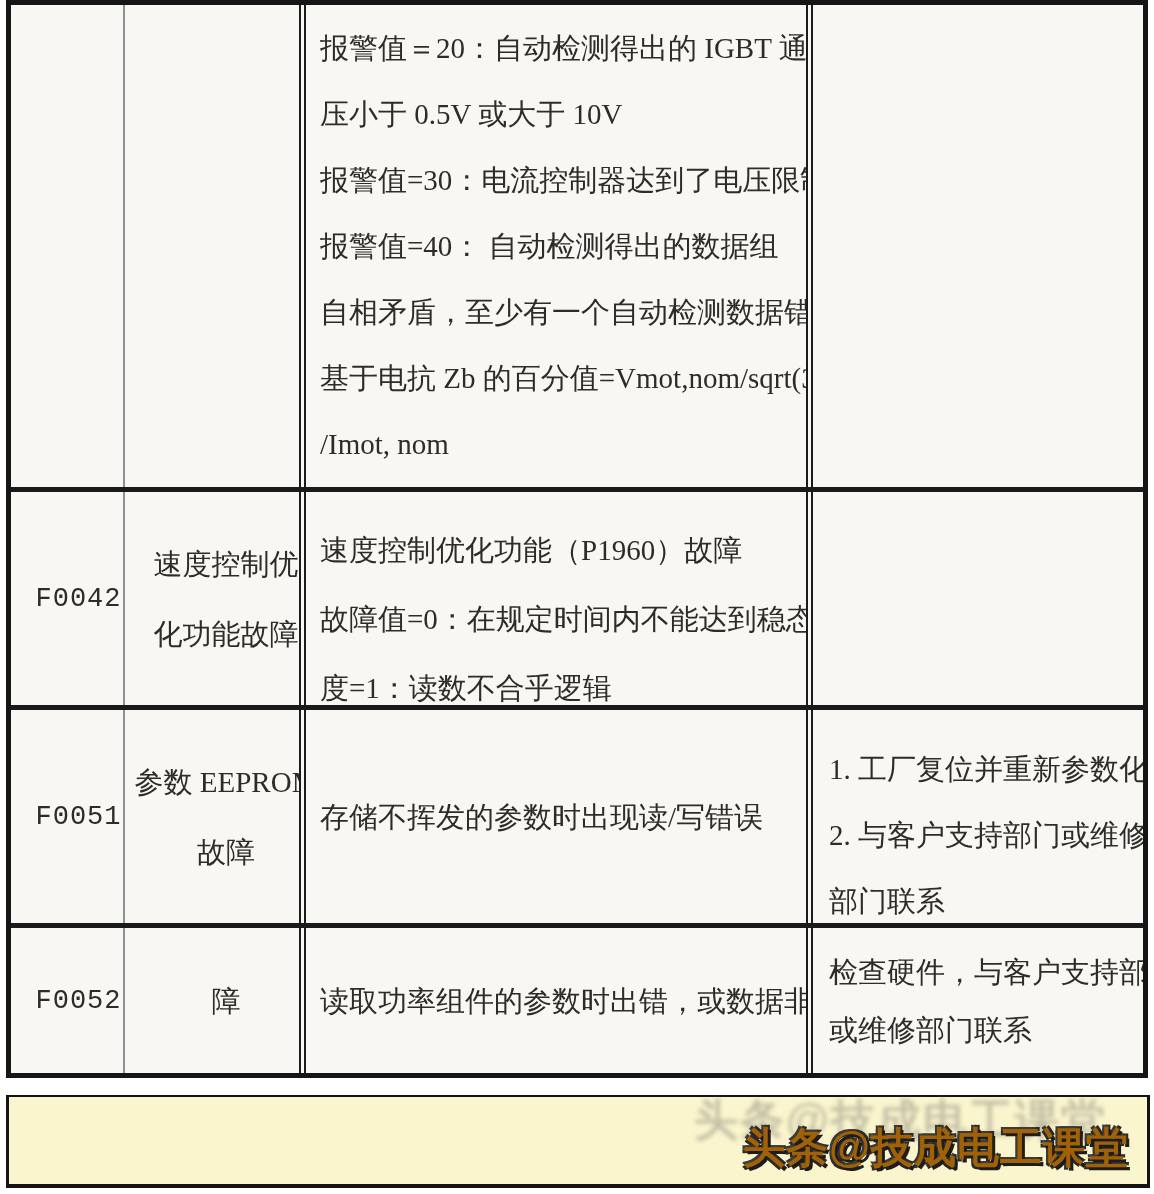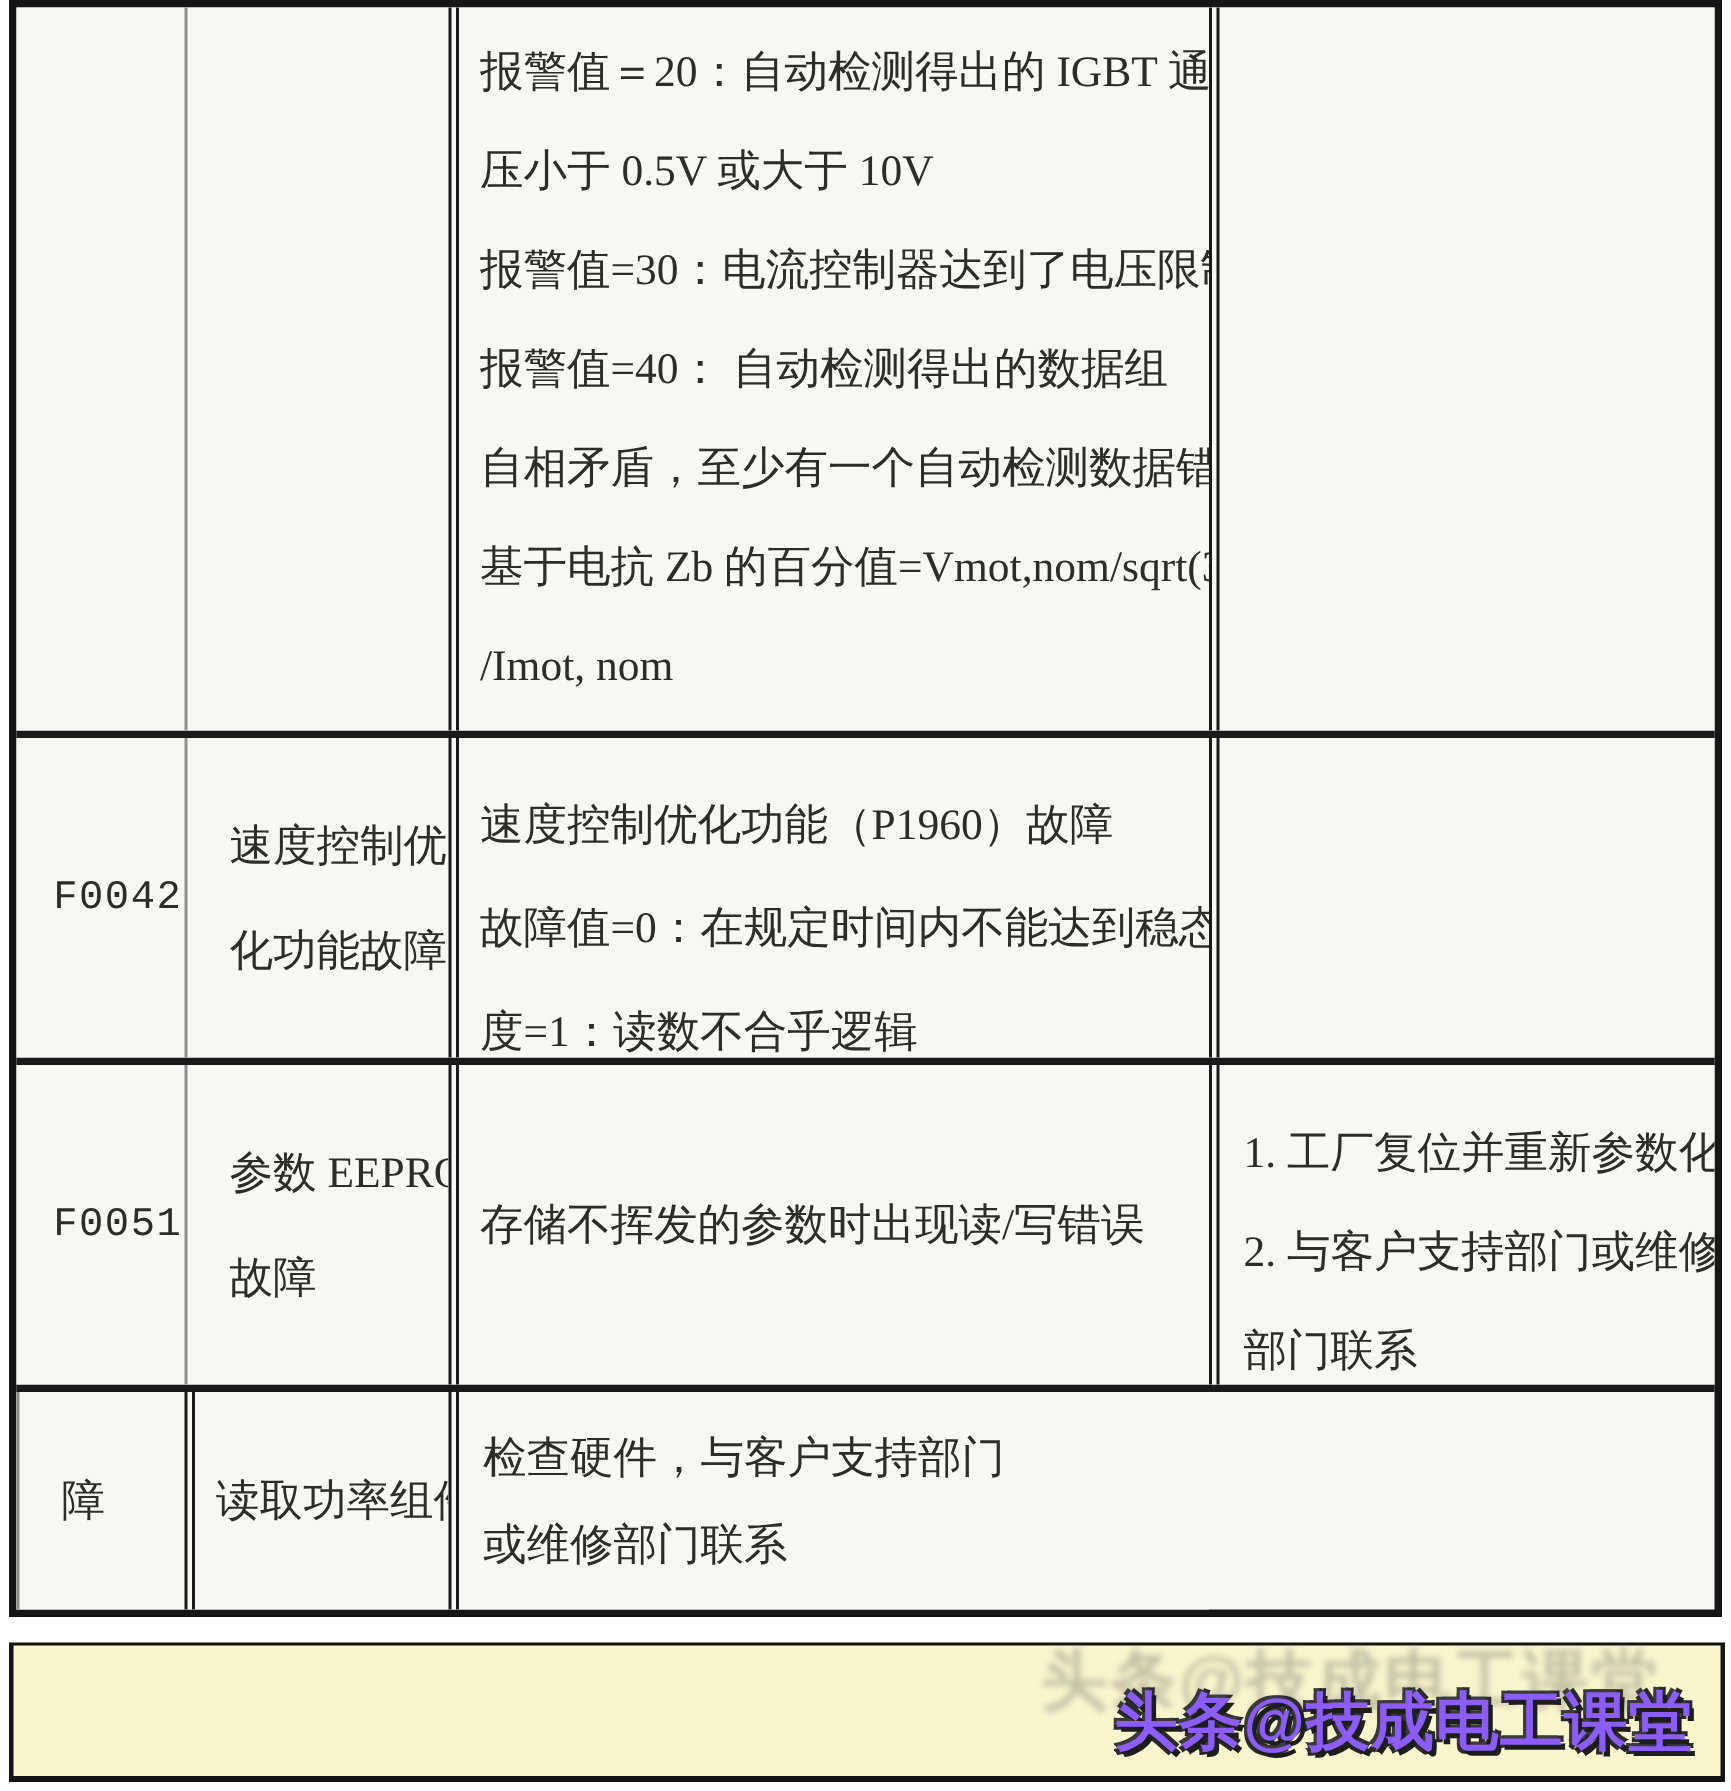--- a/index.html
+++ b/index.html
@@ -33,21 +33,21 @@
     overflow:hidden;
   }
   .c-name{border-left:2px solid #8f8f8f;}
   .c-desc,.c-remedy{border-left:7px double #1b1b1b;}
   .line{white-space:nowrap;}
   
   .c-code{align-items:center;justify-content:center;
     font-family:"Liberation Mono","DejaVu Sans Mono",monospace;
     font-size:27px;letter-spacing:1px;padding-left:23px;}
   
-  .c-name{align-items:flex-start;justify-content:center;padding-left:28px;font-size:29px;}
+  .c-name{align-items:center;justify-content:center;padding-left:28px;font-size:29px;}
   .r1 .c-name .line,.r2 .c-name .line{line-height:70px;}
   .r3 .c-name .line{line-height:56px;}
   
   .c-desc{padding-left:14px;font-size:29px;}
   .r0 .c-desc{justify-content:flex-start;padding-top:10px;}
   .r0 .c-desc .line{line-height:66px;}
   .r1 .c-desc{justify-content:flex-start;padding-top:24px;}
   .r1 .c-desc .line{line-height:69px;}
   .r2 .c-desc,.r3 .c-desc{justify-content:center;}
   .r2 .c-desc .line,.r3 .c-desc .line{line-height:60px;}
@@ -71,21 +71,21 @@
     font-family:"Liberation Sans","DejaVu Sans",sans-serif;
     font-weight:bold;font-size:44px;letter-spacing:2px;
     color:rgba(130,128,120,0.45);
     filter:blur(2px);
     white-space:nowrap;
   }
   .watermark-text{
     position:absolute;right:18px;bottom:8px;
     font-family:"Liberation Sans","DejaVu Sans",sans-serif;
     font-weight:bold;font-size:42px;letter-spacing:1px;
-    color:#8b5cf6;
+    color:#a16207;
     text-shadow:3px 3px 0 #1d1d1d,-2px -2px 0 #3a3a3a,2px -2px 0 #2a2a2a,-2px 2px 0 #2a2a2a;
     white-space:nowrap;
   }
 </style>
 </head>
 <body>
 
 <div class="fault-table" id="fault-table">
     <div class="trow r0">
       <div class="cell c-code">
@@ -129,20 +129,23 @@
       <div class="cell c-desc">
         <div class="line">存储不挥发的参数时出现读/写错误</div>
       </div>
       <div class="cell c-remedy">
         <div class="line">1. 工厂复位并重新参数化</div>
         <div class="line">2. 与客户支持部门或维修</div>
         <div class="line">部门联系</div>
       </div>
     </div>
     <div class="trow r3">
+      <div class="cell c-code">
+        <span>F0052</span>
+      </div>
       <div class="cell c-name">
         <div class="line">障</div>
       </div>
       <div class="cell c-desc">
         <div class="line">读取功率组件的参数时出错，或数据非法</div>
       </div>
       <div class="cell c-remedy">
         <div class="line">检查硬件，与客户支持部门</div>
         <div class="line">或维修部门联系</div>
       </div>

